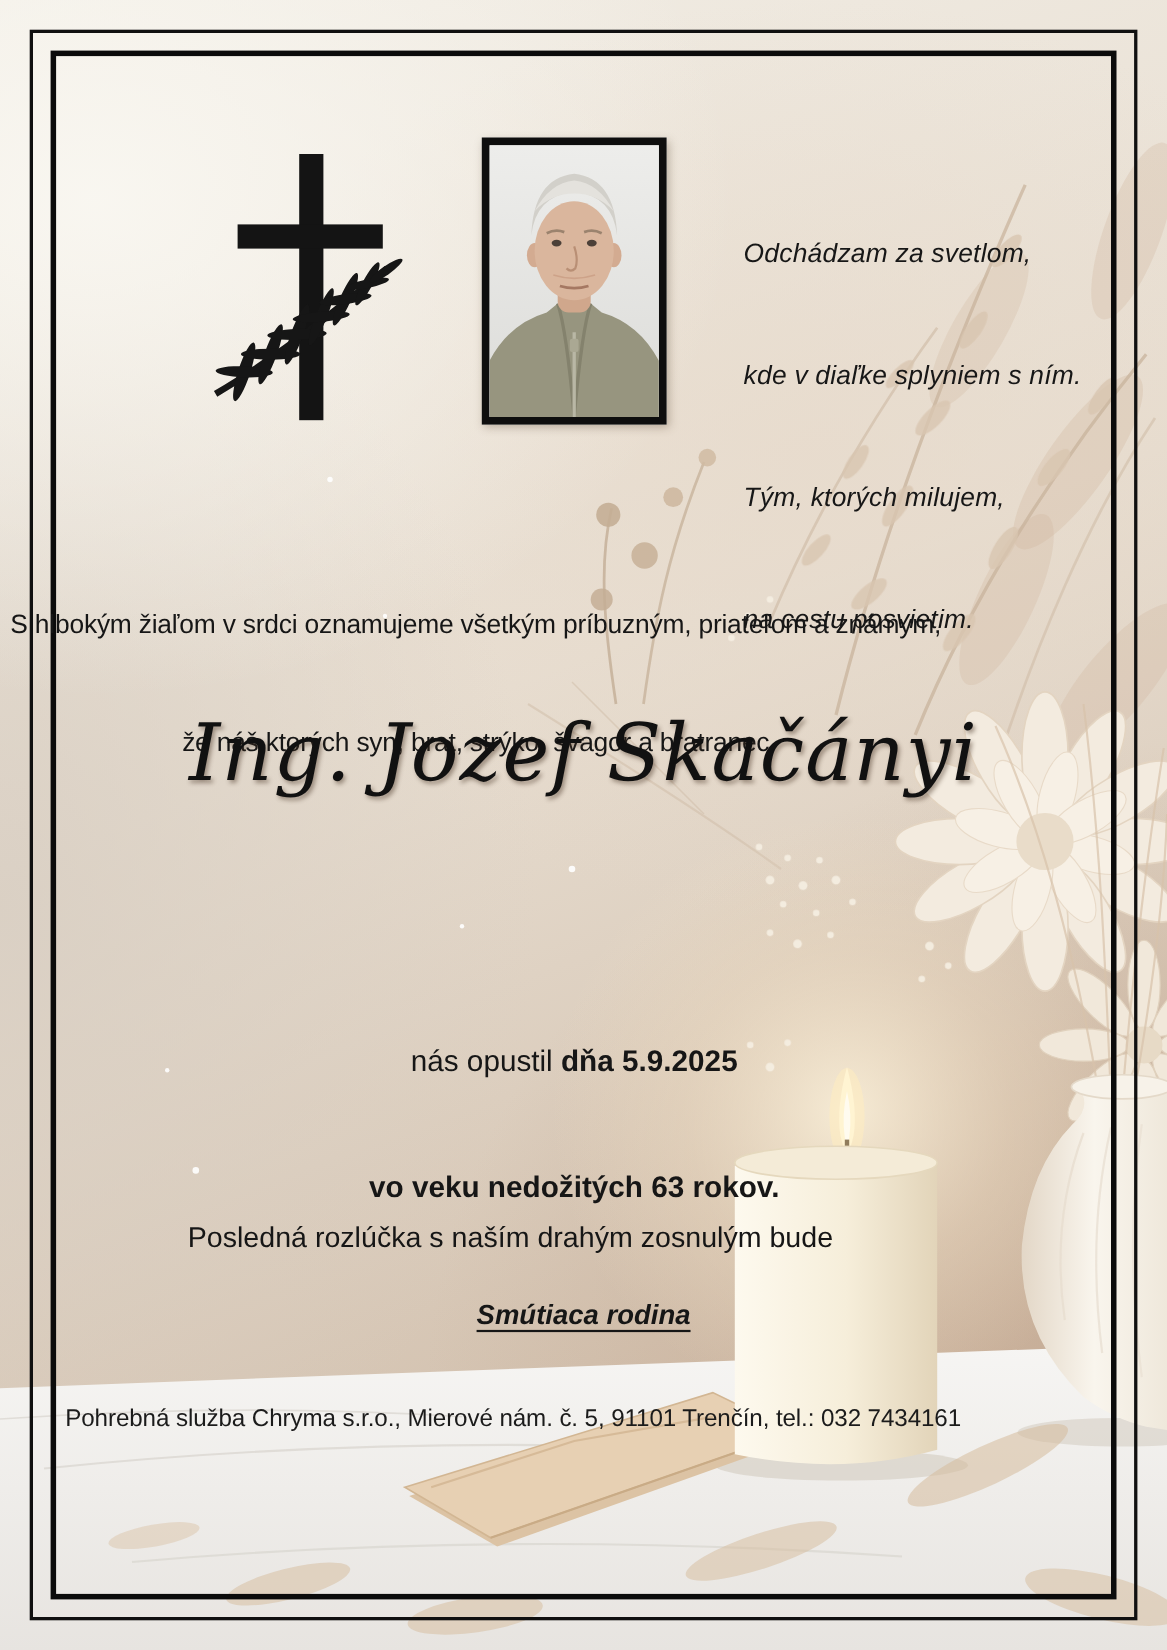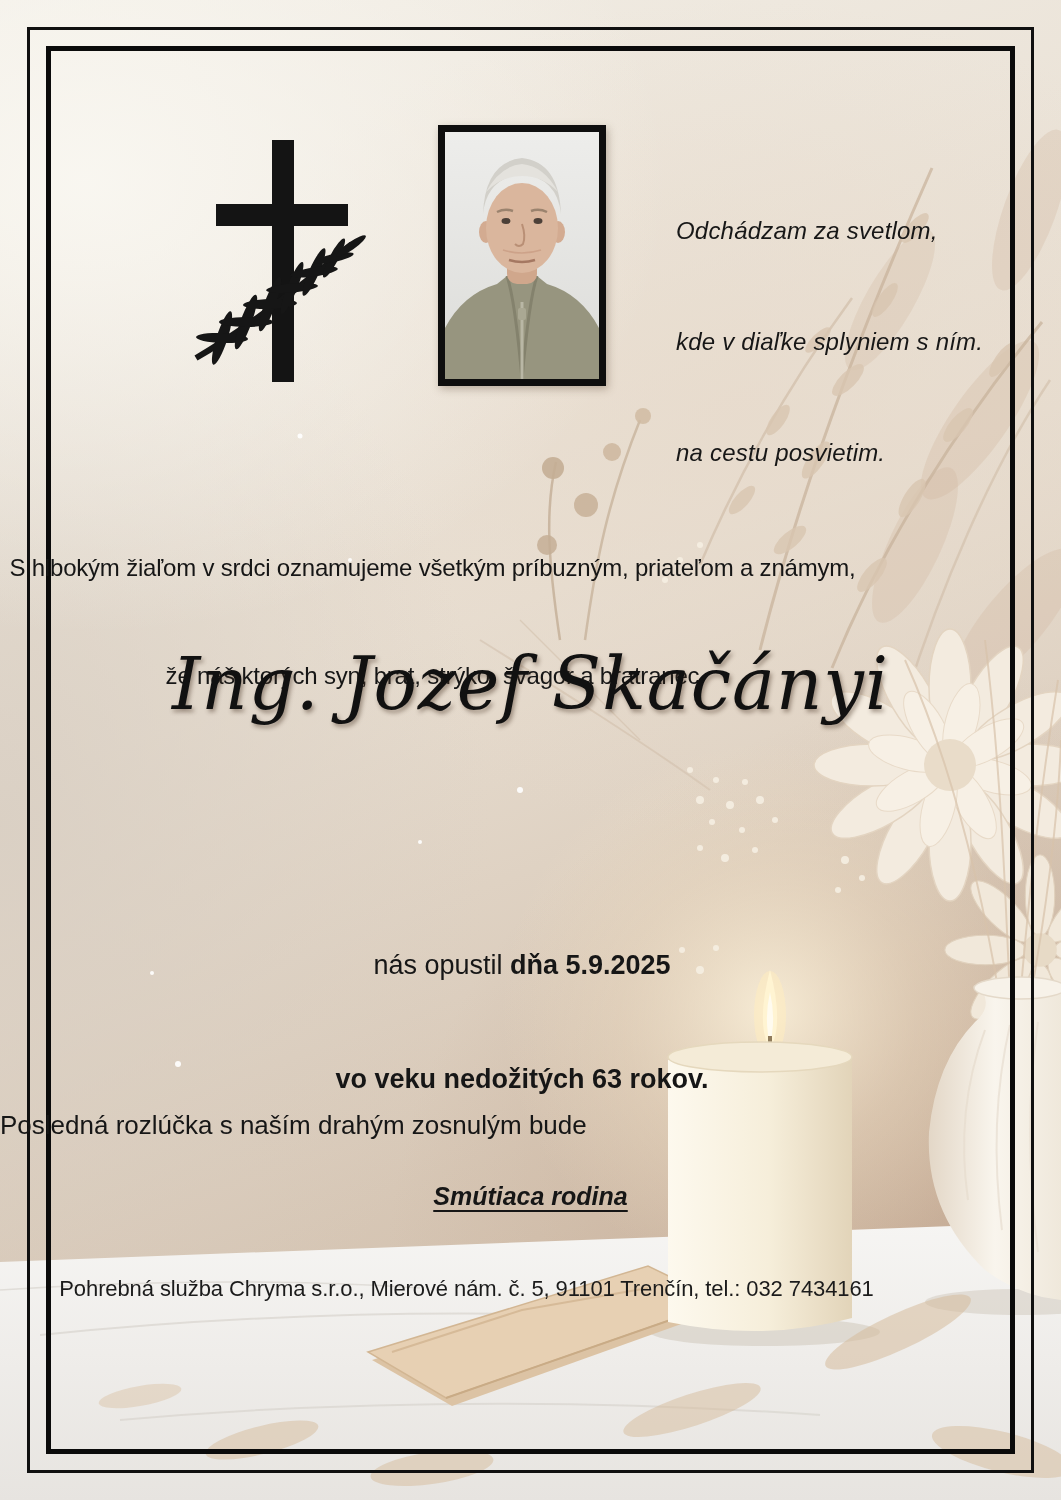--- a/index.html
+++ b/index.html
@@ -41,21 +41,21 @@
     position:absolute;left:0;top:642px;width:1061px;text-align:center;
     font-family:"DejaVu Serif", serif;font-style:italic;
     font-size:72px;color:#111;letter-spacing:1px;
     text-shadow:2px 3px 4px rgba(70,52,36,.45);
   }
   .death{
     position:absolute;left:0;top:870px;width:1044px;text-align:center;
     font-size:27px;line-height:38px;color:#161616;white-space:pre-wrap;
   }
   .farewell{
-    position:absolute;left:0;top:1030px;width:928px;
+    position:absolute;left:0;top:1030px;width:928px;text-align:center;
     font-size:26px;line-height:38px;color:#161616;white-space:pre-wrap;
   }
   .bold{font-weight:bold;}
   .signature{
     position:absolute;left:0;top:1182px;width:1061px;text-align:center;
     font-size:25px;font-weight:bold;font-style:italic;color:#161616;
   }
   .signature span{text-decoration:underline;text-decoration-thickness:2px;text-underline-offset:5px;}
   .footer{
     position:absolute;left:0;top:1276px;width:933px;text-align:center;
@@ -319,20 +319,21 @@
           <path d="M77,92 Q81,104 78,112 Q74,116 70,112" stroke="#b98f75" stroke-width="2" fill="none"></path>
           <path d="M64,128 Q77,132 90,128" stroke="#a57862" stroke-width="2.5" fill="none"></path>
           <path d="M58,118 Q77,124 96,118" stroke="#c79a80" stroke-width="1.5" fill="none" opacity=".7"></path>
         </g>
       </svg>
     </div>
 
     <div class="poem">
       <div>Odchádzam za svetlom,</div>
       <div>kde v diaľke splyniem s ním.</div>
+      <div>Tým, ktorých milujem,</div>
       <div>na cestu posvietim.</div>
     </div>
 
     <div class="announce">
       <div>S hlbokým žiaľom v srdci oznamujeme všetkým príbuzným, priateľom a známym,</div>
       <div>že náš ktorých syn, brat, strýko, švagor a bratranec</div>
     </div>
 
     <div class="name">Ing. Jozef Skačányi</div>
 

